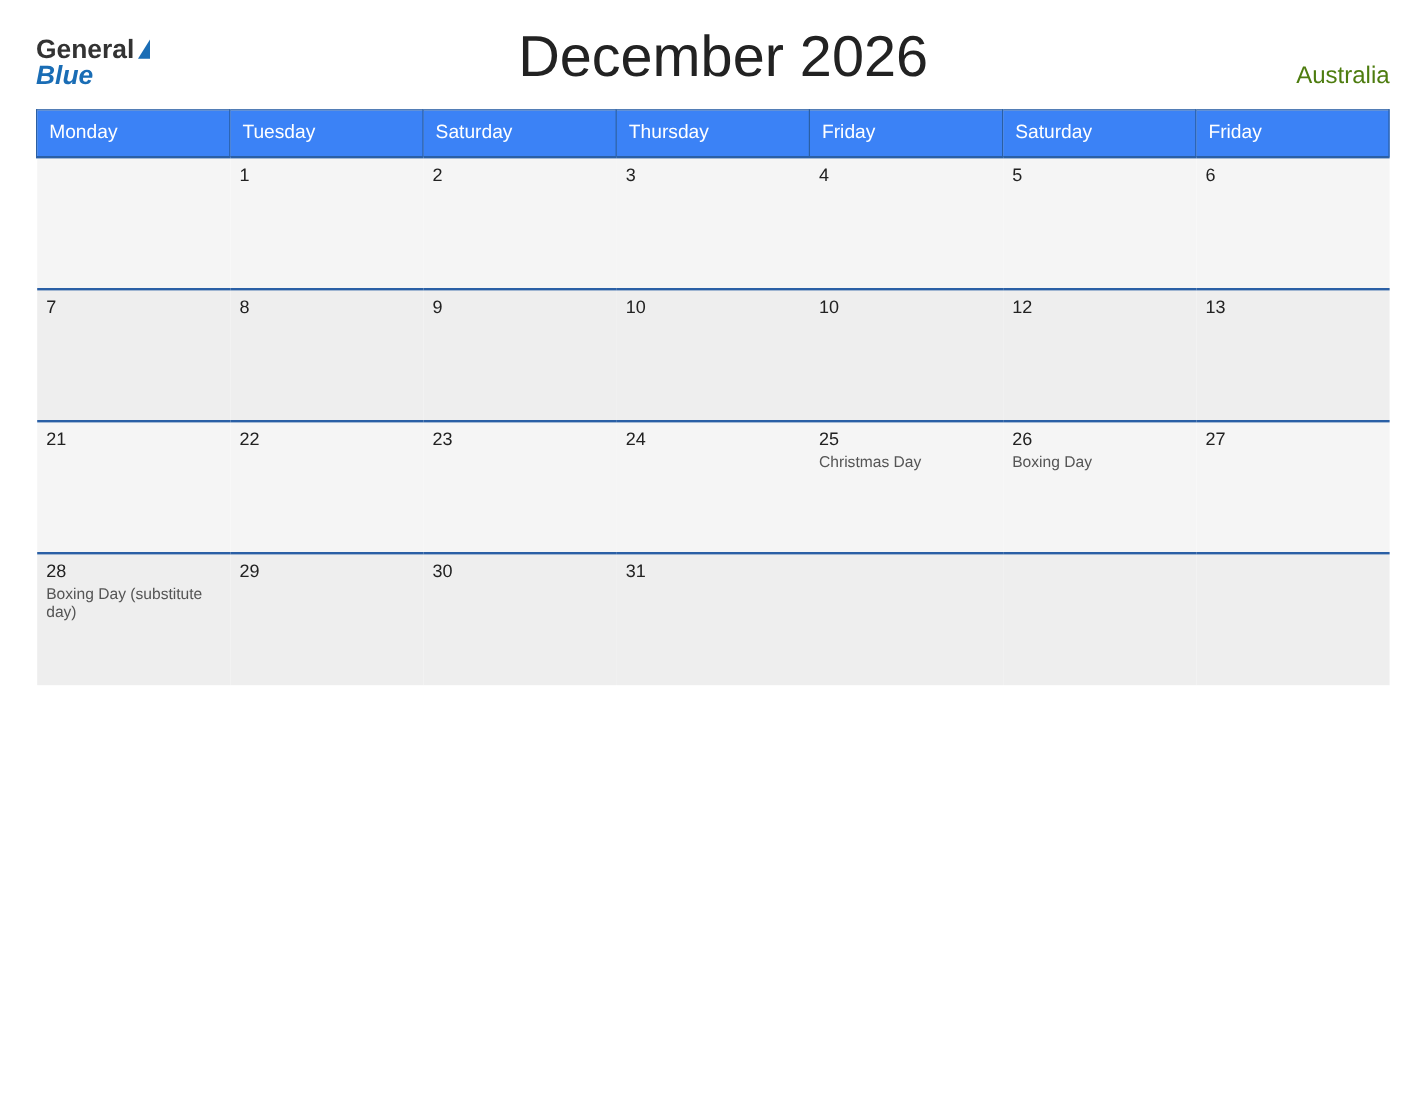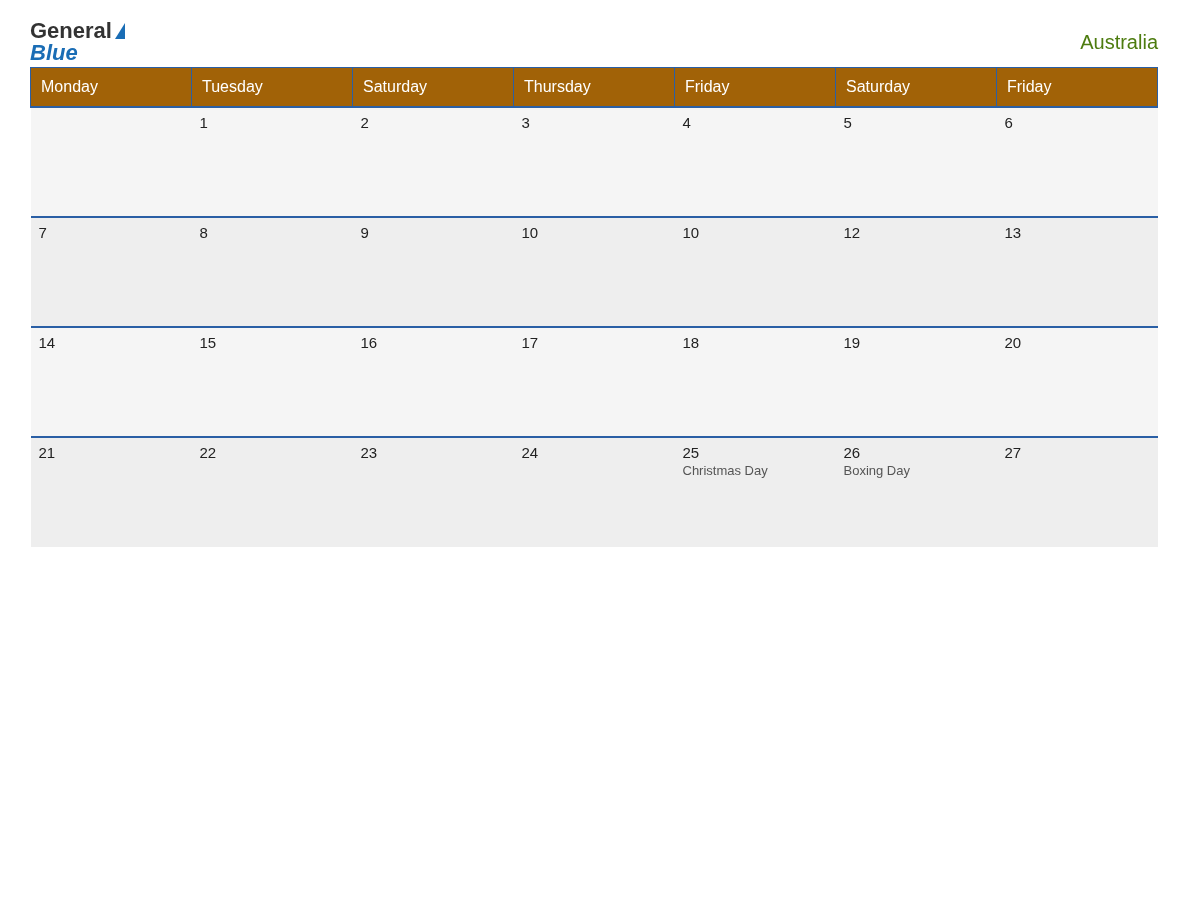--- a/index.html
+++ b/index.html
@@ -5,23 +5,23 @@
     * { box-sizing: border-box; margin: 0; padding: 0; }
     body {
       font-family: Arial, sans-serif;
       background: #fff;
       width: 1188px;
       min-height: 918px;
       padding: 20px 30px;
     }
     .header {
       display: flex;
-      align-items: center;
+      align-items: flex-end;
       justify-content: space-between;
-      margin-bottom: 3px;
+      margin-bottom: 16px;
     }
     .logo {
       display: flex;
       flex-direction: column;
       align-items: flex-start;
     }
     .logo-general {
       font-size: 22px;
       font-weight: bold;
       color: #333;
@@ -56,21 +56,21 @@
     .country {
       font-size: 20px;
       color: #4d7c0f;
       text-align: right;
     }
     .calendar {
       width: 100%;
       border-collapse: collapse;
     }
     .calendar thead tr th {
-      background-color: #a16207;
+      background-color: #3b82f6;
       color: #fff;
       font-size: 16px;
       font-weight: normal;
       padding: 10px 10px;
       border: 1px solid #2a5fa5;
       text-align: left;
     }
     .calendar tbody tr td {
       vertical-align: top;
       border-top: 2px solid #2a5fa5;
@@ -113,20 +113,21 @@
 <div class="header">
   <div class="logo">
     <div class="logo-top-row">
       <span class="logo-general">General</span>
       <span class="logo-triangle"></span>
     </div>
     <div>
       <span class="logo-blue">Blue</span>
     </div>
   </div>
+  <h1 class="title">December 2026</h1>
   <div class="country">Australia</div>
 </div>
 
 <table class="calendar">
   <thead>
     <tr>
     <th>Monday</th>
         <th>Tuesday</th>
         <th>Saturday</th>
         <th>Thursday</th>
@@ -173,43 +174,20 @@
         <td>
           <span class="day-number">10</span>
         </td>
         <td>
           <span class="day-number">12</span>
         </td>
         <td>
           <span class="day-number">13</span>
         </td>
       </tr>
-      <tr class="row-odd">
-        <td>
-          <span class="day-number">14</span>
-        </td>
-        <td>
-          <span class="day-number">15</span>
-        </td>
-        <td>
-          <span class="day-number">16</span>
-        </td>
-        <td>
-          <span class="day-number">17</span>
-        </td>
-        <td>
-          <span class="day-number">18</span>
-        </td>
-        <td>
-          <span class="day-number">19</span>
-        </td>
-        <td>
-          <span class="day-number">20</span>
-        </td>
-      </tr>
       <tr class="row-even">
         <td>
           <span class="day-number">21</span>
         </td>
         <td>
           <span class="day-number">22</span>
         </td>
         <td>
           <span class="day-number">23</span>
         </td>
@@ -220,15 +198,33 @@
           <span class="day-number">25</span>
           <span class="holiday">Christmas Day</span>
         </td>
         <td>
           <span class="day-number">26</span>
           <span class="holiday">Boxing Day</span>
         </td>
         <td>
           <span class="day-number">27</span>
         </td>
+      </tr>
+      <tr class="row-odd">
+        <td>
+          <span class="day-number">28</span>
+          <span class="holiday">Boxing Day (substitute day)</span>
+        </td>
+        <td>
+          <span class="day-number">29</span>
+        </td>
+        <td>
+          <span class="day-number">30</span>
+        </td>
+        <td>
+          <span class="day-number">31</span>
+        </td>
+        <td></td>
+        <td></td>
+        <td></td>
       </tr>
     </tbody>
 </table>
 
 </body></html>

